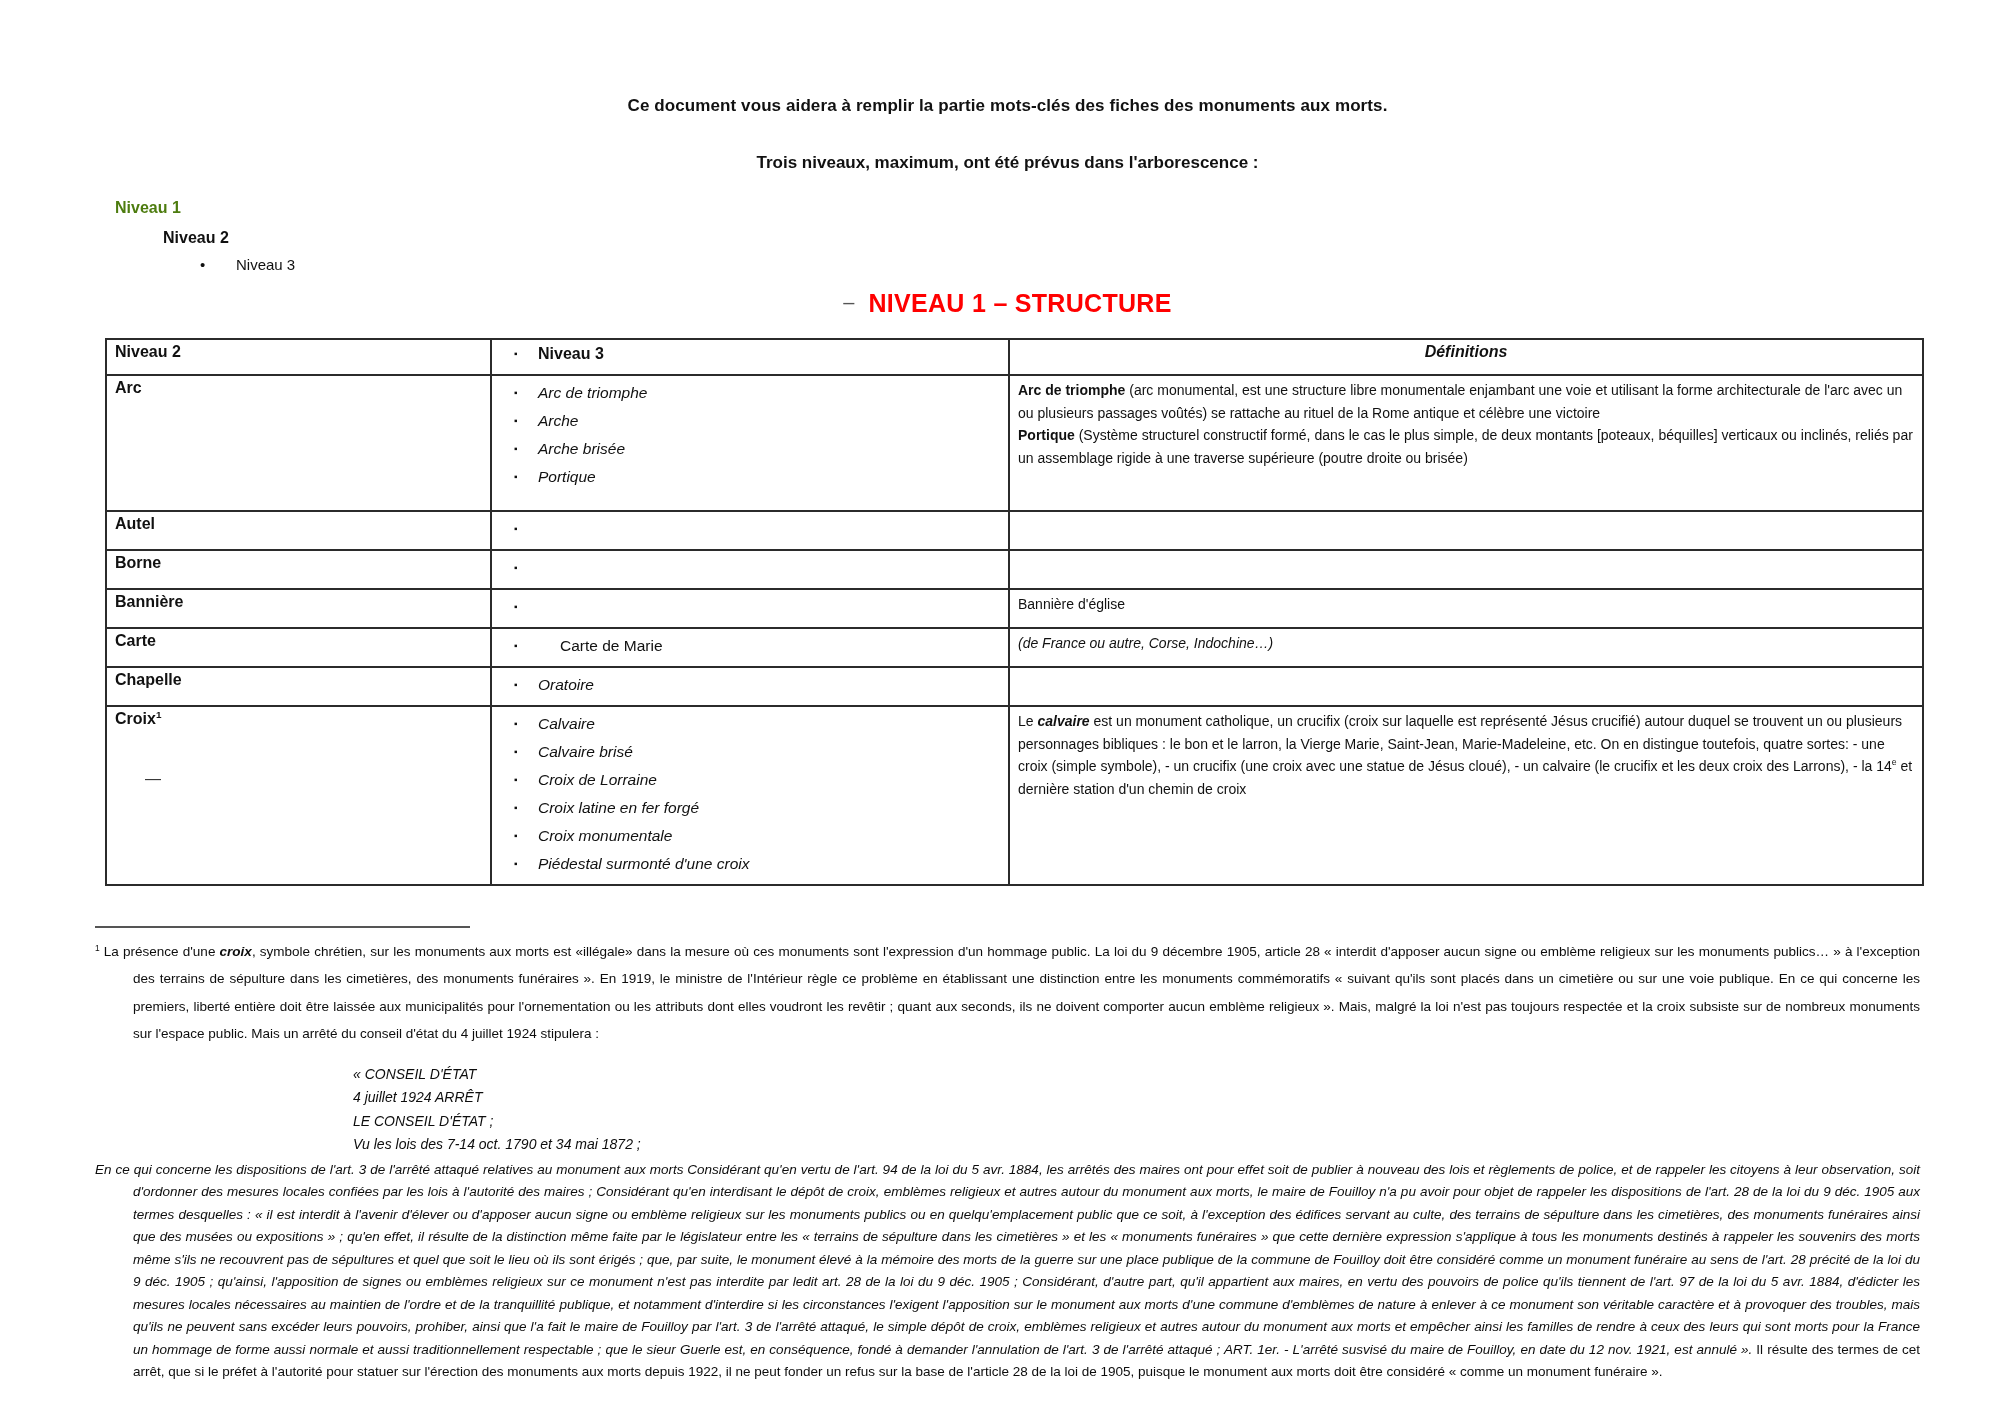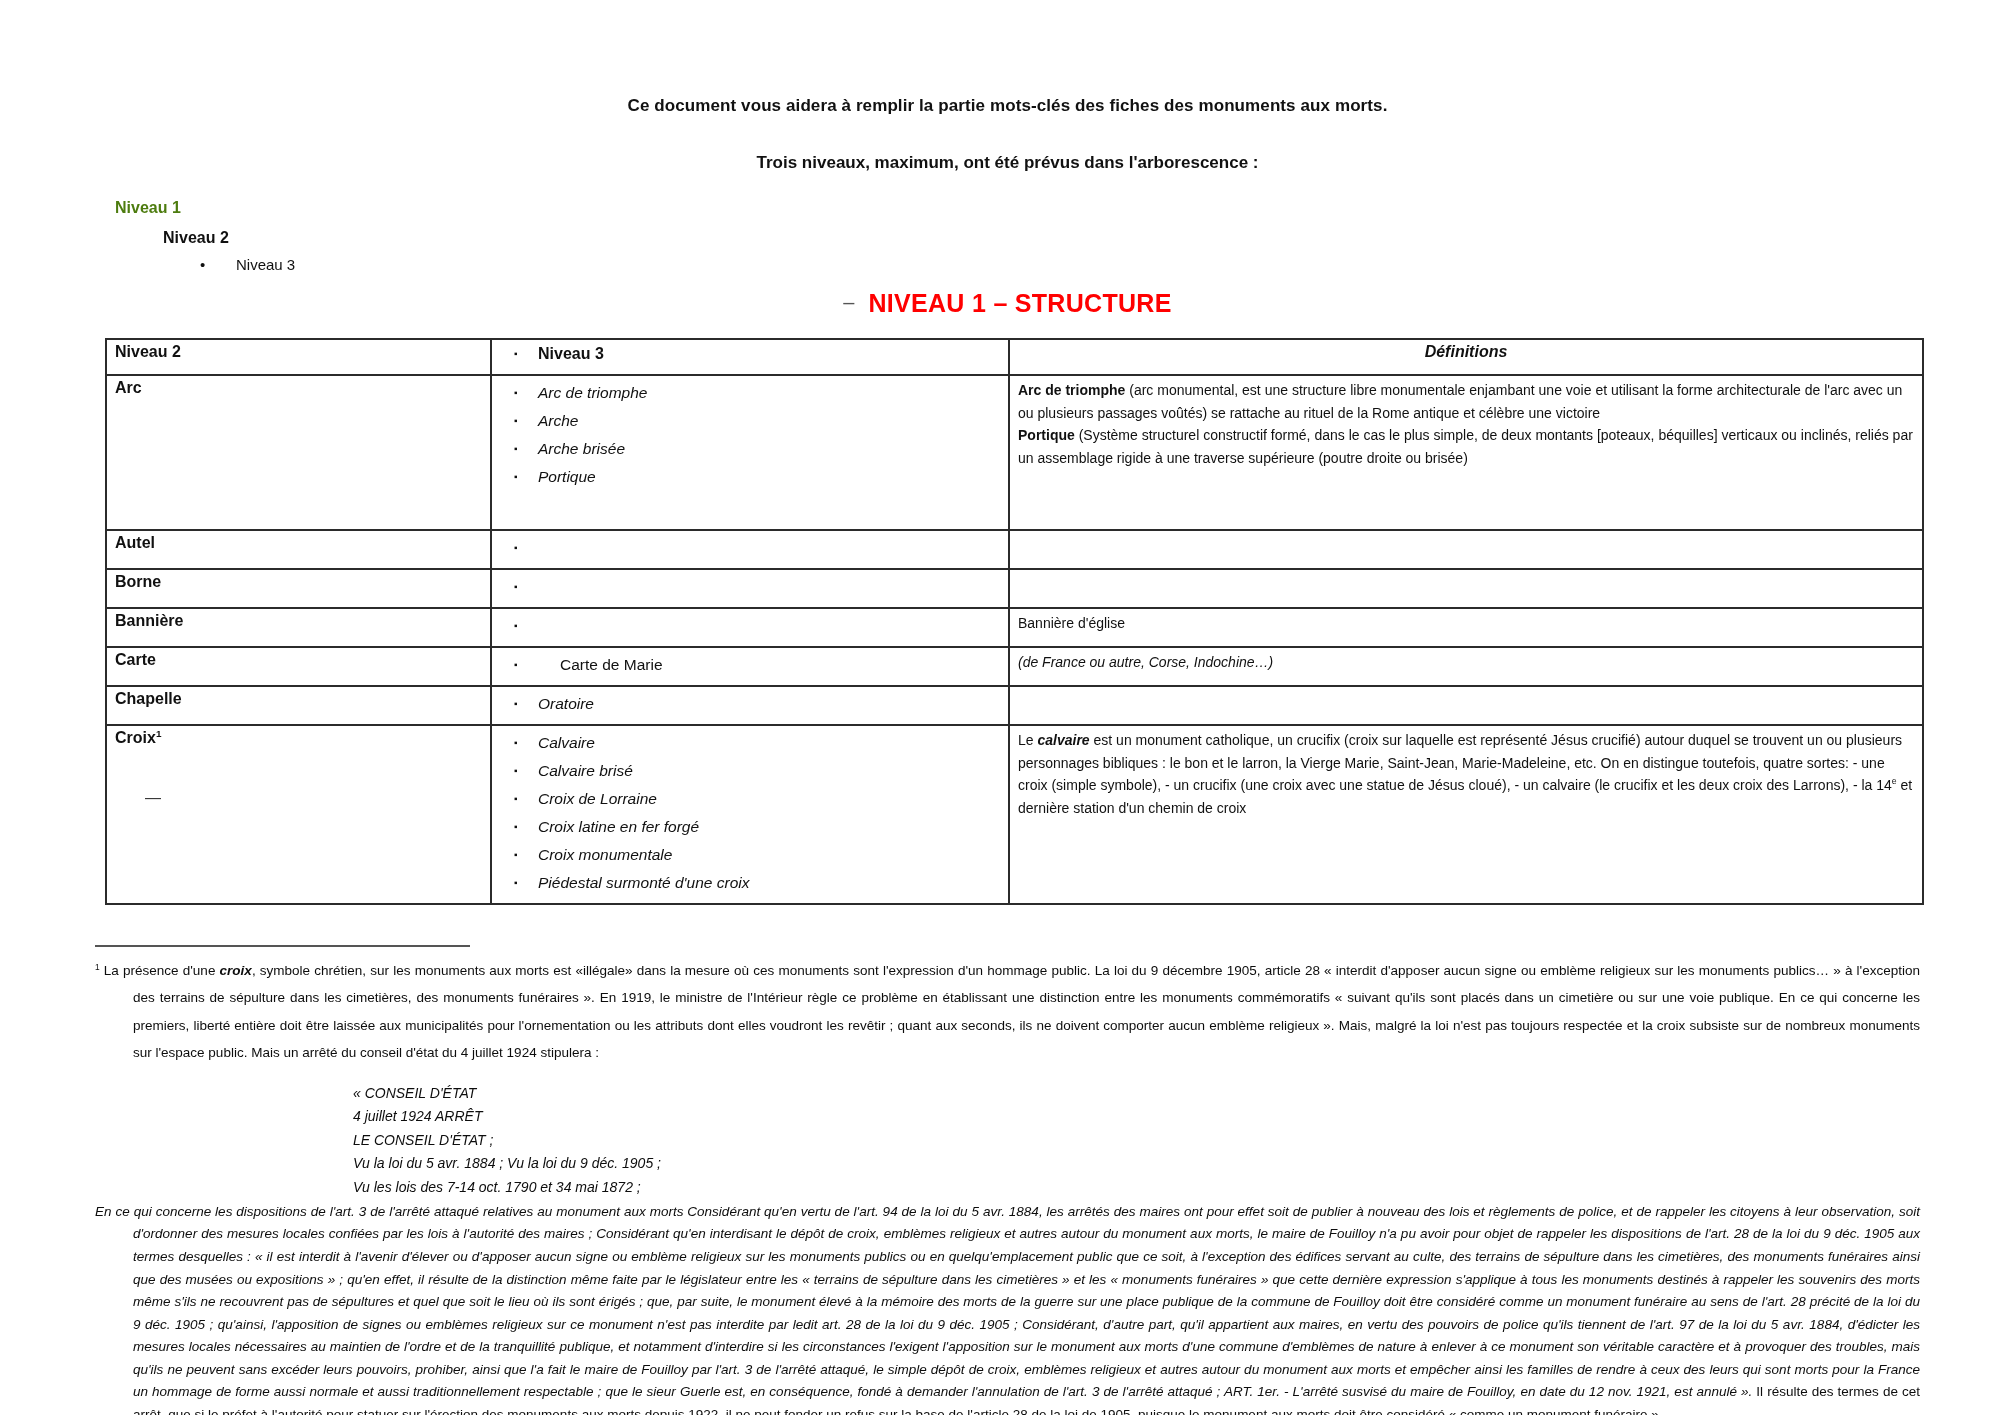--- a/index.html
+++ b/index.html
@@ -32,21 +32,21 @@
     width:1817px; margin:20px 0 0 10px;
   }
   table.structure th, table.structure td {
     border:2px solid #2b2b2b; vertical-align:top; padding:3px 8px;
   }
   th.h1 { text-align:left; font-size:16px; padding-left:10px; }
   th.h2 { text-align:left; font-size:16px; }
   th.h3 { text-align:center; font-style:italic; font-size:16px; }
   thead tr { height:31px; }
 
-  tbody tr:nth-child(1) { height:155px;padding-left:6px; }
+  tbody tr:nth-child(1) { height:136px;padding-left:6px; }
   tbody tr:nth-child(2) { height:27px;  }
   tbody tr:nth-child(3) { height:28px;  }
   tbody tr:nth-child(4) { height:28px;  }
   tbody tr:nth-child(5) { height:30px;  }
   tbody tr:nth-child(6) { height:30px;  }
   tbody tr:nth-child(7) { height:144px; }
   tbody tr:nth-child(8) { height:28px;  }
 
   td.c1 { font-weight:bold; font-size:16px; padding-left:10px; }
   td.c1 .croix-dash { font-weight:normal; margin:42px 0 0 30px; color:#333; }
@@ -217,19 +217,18 @@
   </table>
 
   <div class="fn-sep"></div>
 
   <div class="footnote">
     <p class="fn-p1" id="fn-para1"><span class="sup">1</span><span> La présence d'une </span><span class="b i ">croix</span><span>, symbole chrétien, sur les monuments aux morts est «illégale» dans la mesure où ces monuments sont l'expression d'un hommage public. La loi du 9 décembre 1905, article 28 « interdit d'apposer aucun signe ou emblème religieux sur les monuments publics… » à l'exception des terrains de sépulture dans les cimetières, des monuments funéraires ». En 1919, le ministre de l'Intérieur règle ce problème en établissant une distinction entre les monuments commémoratifs « suivant qu'ils sont placés dans un cimetière ou sur une voie publique. En ce qui concerne les premiers, liberté entière doit être laissée aux municipalités  pour l'ornementation ou les attributs dont elles voudront les revêtir ; quant aux seconds, ils ne doivent comporter aucun emblème religieux ». Mais, malgré la loi n'est pas toujours respectée et la croix subsiste sur de nombreux monuments sur l'espace public. Mais un arrêté du conseil d'état du 4 juillet 1924 stipulera :</span></p>
     <div class="fn-quote" id="fn-quote">
         <div>« CONSEIL D'ÉTAT</div>
         <div>4 juillet 1924 ARRÊT</div>
         <div>LE CONSEIL D'ÉTAT ;</div>
-        <div>Vu la loi du 5 avr. 1884 ; Vu la loi du 9 déc. 1905 ;</div>
         <div>Vu les lois des 7-14 oct. 1790 et 34 mai 1872 ;</div>
       </div>
     <p class="fn-p2" id="fn-para2"><span class="i ">En ce qui concerne les dispositions de l'art. 3 de l'arrêté attaqué relatives au monument aux morts Considérant qu'en vertu de l'art. 94 de la loi du 5 avr. 1884, les arrêtés des maires ont pour effet soit de publier à nouveau des lois et règlements de police, et de rappeler les citoyens à leur observation, soit d'ordonner des mesures locales confiées par les lois à l'autorité des maires ; Considérant qu'en interdisant le dépôt de croix, emblèmes religieux et autres autour du monument aux morts, le maire de Fouilloy n'a pu avoir pour objet de rappeler les dispositions de l'art. 28 de la loi du 9 déc. 1905 aux termes desquelles : « il est interdit à l'avenir d'élever ou d'apposer aucun signe ou emblème religieux sur les monuments publics ou en quelqu'emplacement public que ce soit, à l'exception des édifices servant au culte, des terrains de sépulture dans les cimetières, des monuments funéraires ainsi que des musées ou  expositions » ; qu'en effet, il résulte de la distinction même faite par le législateur entre les « terrains de sépulture dans les cimetières » et les « monuments funéraires » que cette dernière expression s'applique à tous les monuments destinés à rappeler les souvenirs des morts même s'ils ne recouvrent pas de sépultures et quel que soit le lieu où ils sont érigés ; que, par suite, le monument élevé à la  mémoire des morts de la guerre sur une place publique de la commune de Fouilloy doit être considéré comme un monument funéraire au sens de l'art. 28 précité de la loi du 9 déc. 1905 ; qu'ainsi, l'apposition de signes ou emblèmes religieux sur ce monument n'est pas interdite par ledit art. 28 de la loi du 9 déc. 1905 ; Considérant, d'autre part, qu'il appartient aux maires, en vertu des pouvoirs de police qu'ils tiennent de l'art. 97 de la loi du 5 avr. 1884, d'édicter les mesures locales nécessaires au maintien de l'ordre et de la tranquillité publique, et notamment d'interdire si les circonstances l'exigent l'apposition sur le monument aux morts d'une commune d'emblèmes de nature à enlever à ce monument son véritable caractère et à provoquer des troubles, mais qu'ils ne peuvent sans excéder leurs pouvoirs, prohiber, ainsi que l'a fait le maire de Fouilloy par l'art. 3 de l'arrêté attaqué, le simple dépôt de croix, emblèmes  religieux et autres autour du monument aux morts et empêcher ainsi les familles de rendre à ceux des leurs qui sont morts pour la  France un hommage de forme aussi normale et aussi traditionnellement respectable ; que le sieur Guerle est, en conséquence, fondé  à demander l'annulation de l'art. 3 de l'arrêté attaqué ; ART. 1er. - L'arrêté susvisé du maire de Fouilloy, en date du 12 nov. 1921, est annulé  ».</span><span> Il résulte des termes de cet arrêt, que si le préfet à l'autorité pour statuer sur l'érection des monuments aux morts depuis 1922, il ne  peut fonder un refus sur la base de l'article 28 de la loi de 1905, puisque le monument aux morts doit être considéré « comme un monument funéraire ».</span></p>
   </div>
 
 </div>
 
 </body></html>

